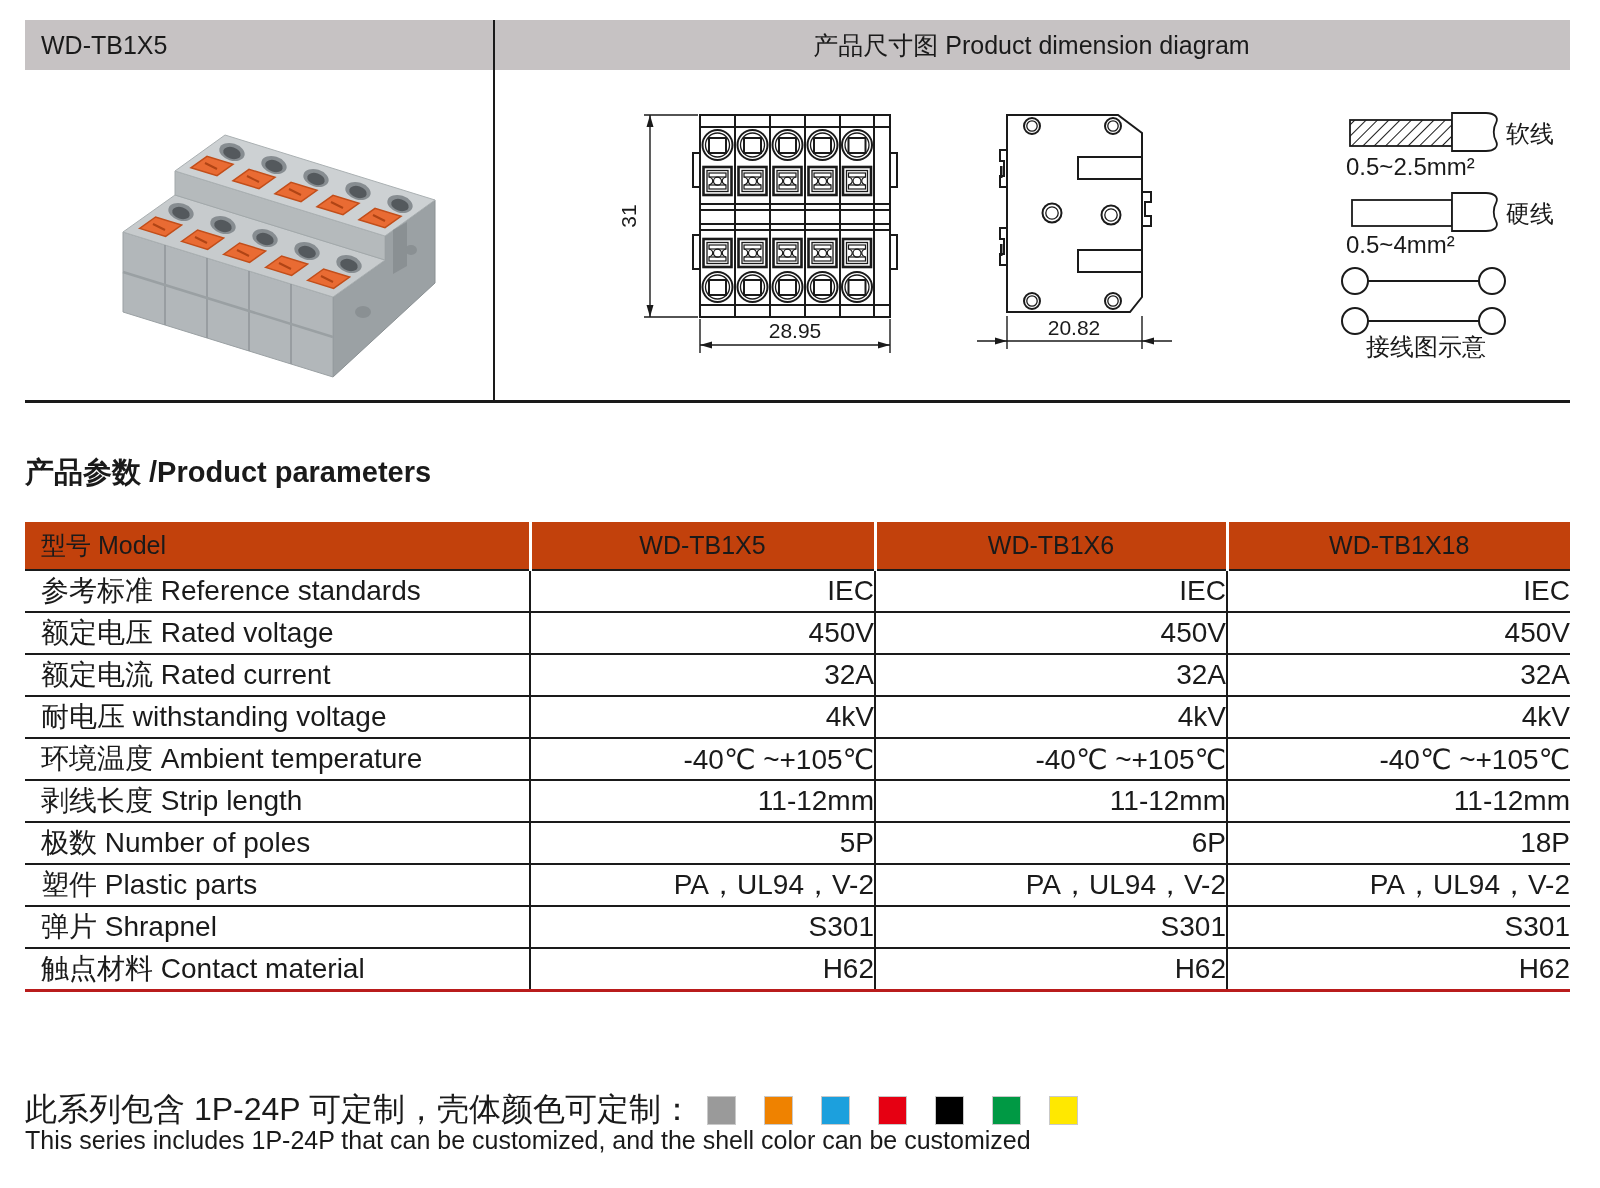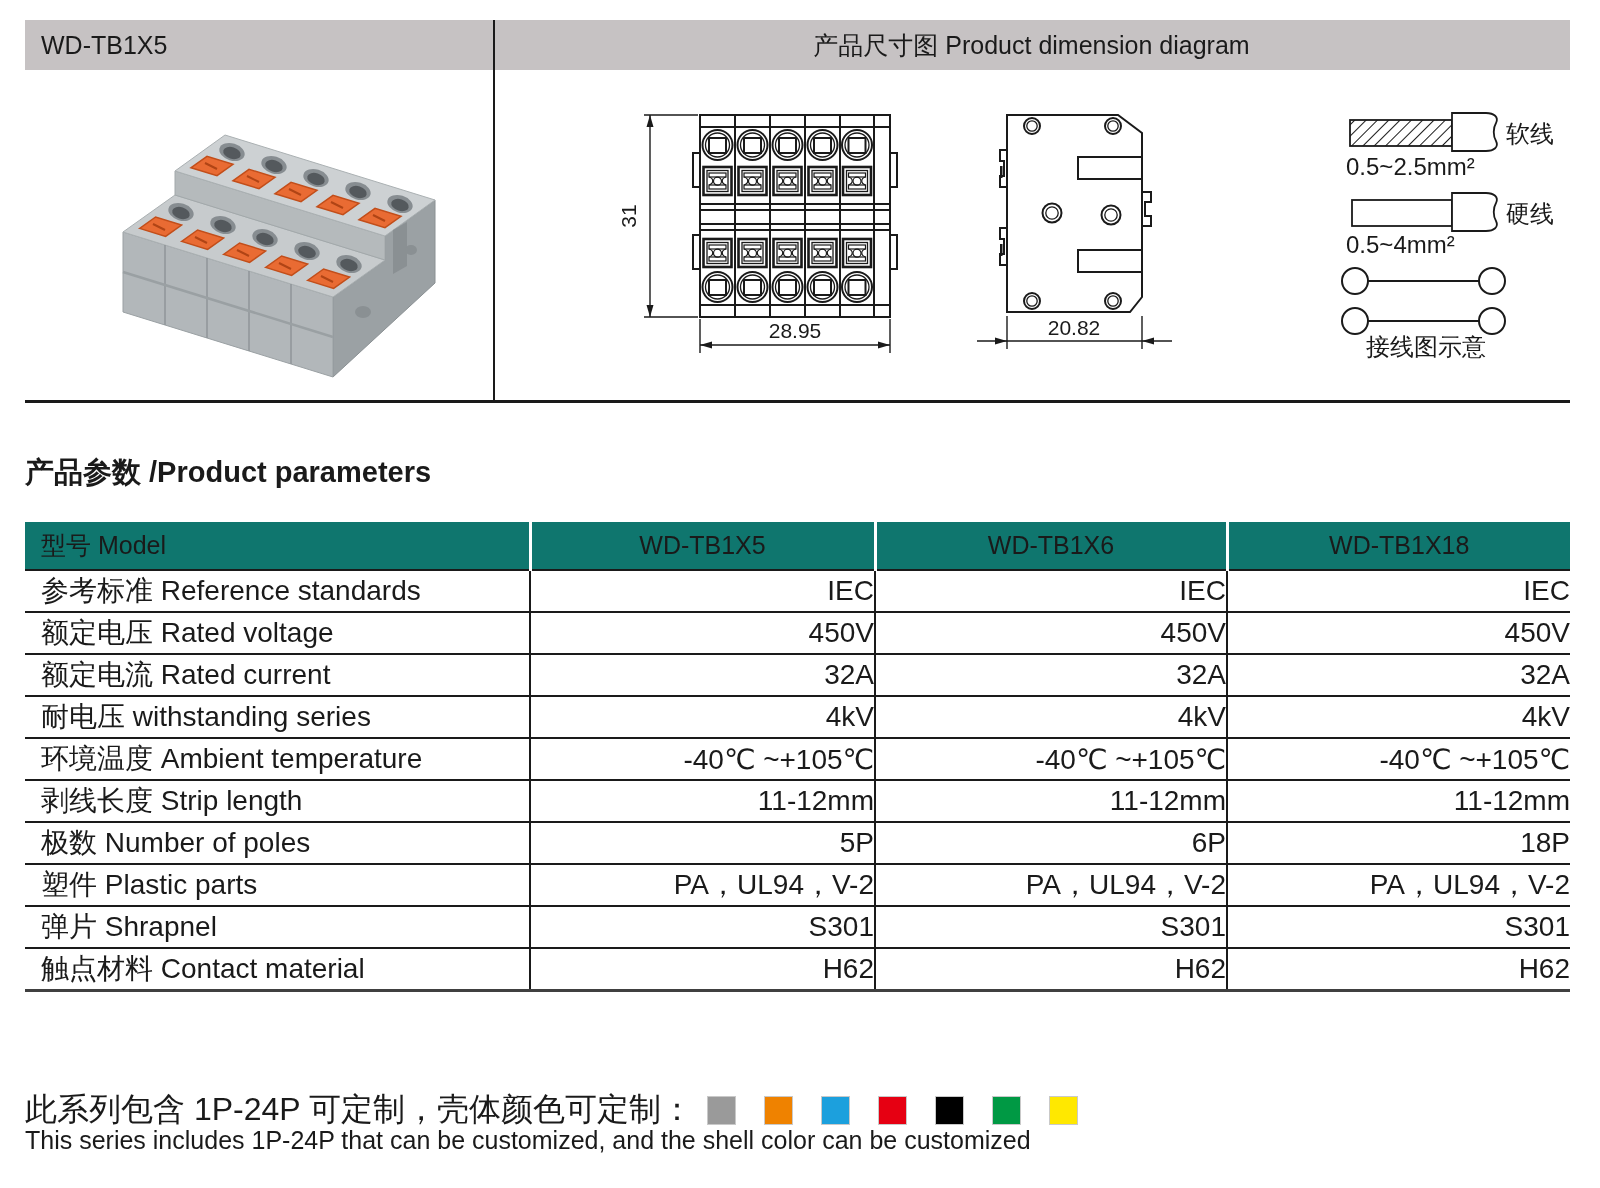--- a/index.html
+++ b/index.html
@@ -17,26 +17,26 @@
   .header-right { flex:1; text-align:center; font-size:25px; }
   .v-divider { position:absolute; left:493px; top:20px; width:2px; height:383px; background:#1a1a1a; }
   .top-rule { position:absolute; left:25px; top:400px; width:1545px; height:3px; background:#1a1a1a; }
   .abs { position:absolute; }
   svg text { font-family:"Liberation Sans","DejaVu Sans",sans-serif; fill:#1a1a1a; }
   
   .section-title { position:absolute; left:25px; top:453px; font-size:29px; font-weight:bold; }
   .table-wrap { position:absolute; left:25px; top:522px; width:1545px; }
   table.param-table { border-collapse:collapse; width:1545px; table-layout:fixed; }
   table.param-table th {
-    background:#0f766e; height:48px; font-weight:normal; font-size:25px;
+    background:#c2410c; height:48px; font-weight:normal; font-size:25px;
   }
   table.param-table th.label-h { text-align:left; padding-left:16px; }
   table.param-table th.value-h { border-left:3px solid #ffffff; text-align:center; }
   table.param-table td { height:42px; font-size:28px; border-top:2px solid #1a1a1a; }
-  table.param-table tr:last-child td { border-bottom:3px solid #404040; }
+  table.param-table tr:last-child td { border-bottom:3px solid #b91c1c; }
   td.label-cell { text-align:left; padding-left:16px; }
   td.value-cell { text-align:right; border-left:2px solid #1a1a1a; }
   .color-dot {
     display:inline-block; width:27px; height:27px; border-radius:50%;
     border:2px solid #6e6e6e; vertical-align:middle;
   }
   
   .footer-zh { position:absolute; left:25px; top:1088px; display:flex; align-items:center; font-size:32px; }
   .swatches { display:flex; margin-left:14px; }
   .swatch { width:29px; height:29px; margin-right:28px; border:1px solid #c9c9c9; }
@@ -306,21 +306,21 @@
             <td class="value-cell">450V</td>
             <td class="value-cell">450V</td>
           </tr>
           <tr>
             <td class="label-cell">额定电流 Rated current</td>
             <td class="value-cell">32A</td>
             <td class="value-cell">32A</td>
             <td class="value-cell">32A</td>
           </tr>
           <tr>
-            <td class="label-cell">耐电压 withstanding series</td>
+            <td class="label-cell">耐电压 withstanding voltage</td>
             <td class="value-cell">4kV</td>
             <td class="value-cell">4kV</td>
             <td class="value-cell">4kV</td>
           </tr>
           <tr>
             <td class="label-cell">环境温度 Ambient temperature</td>
             <td class="value-cell">-40℃ ~+105℃</td>
             <td class="value-cell">-40℃ ~+105℃</td>
             <td class="value-cell">-40℃ ~+105℃</td>
           </tr>

